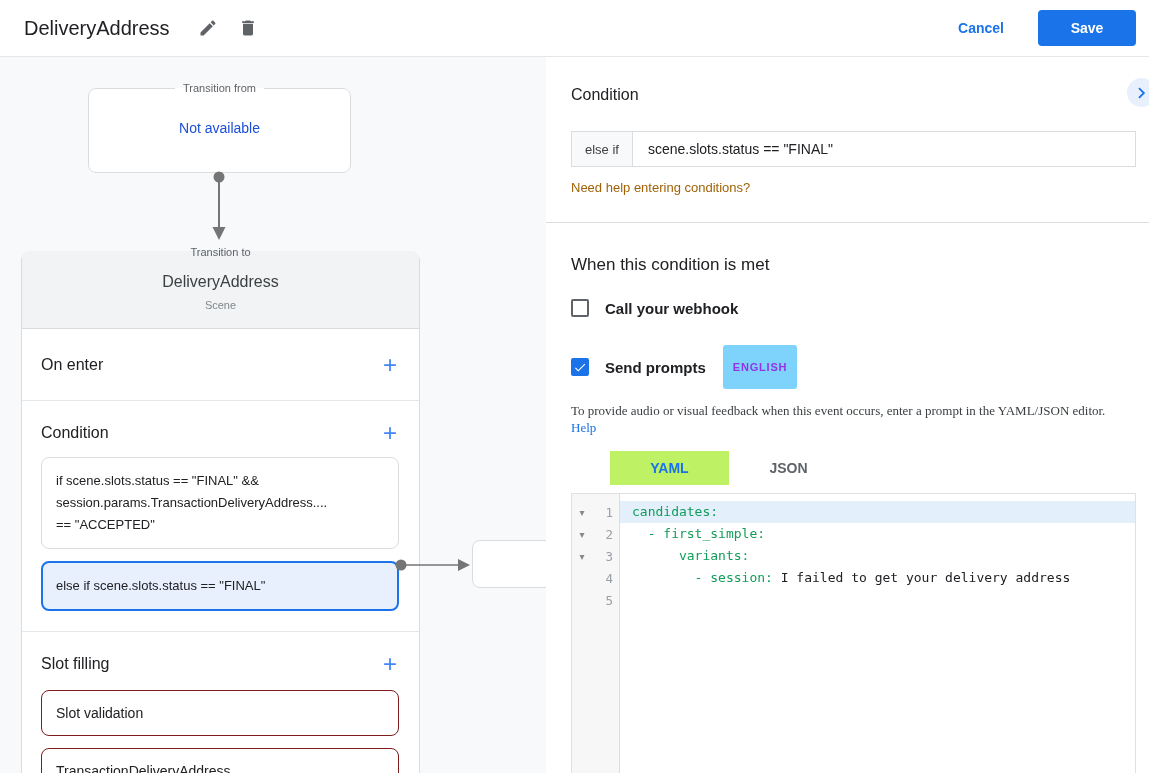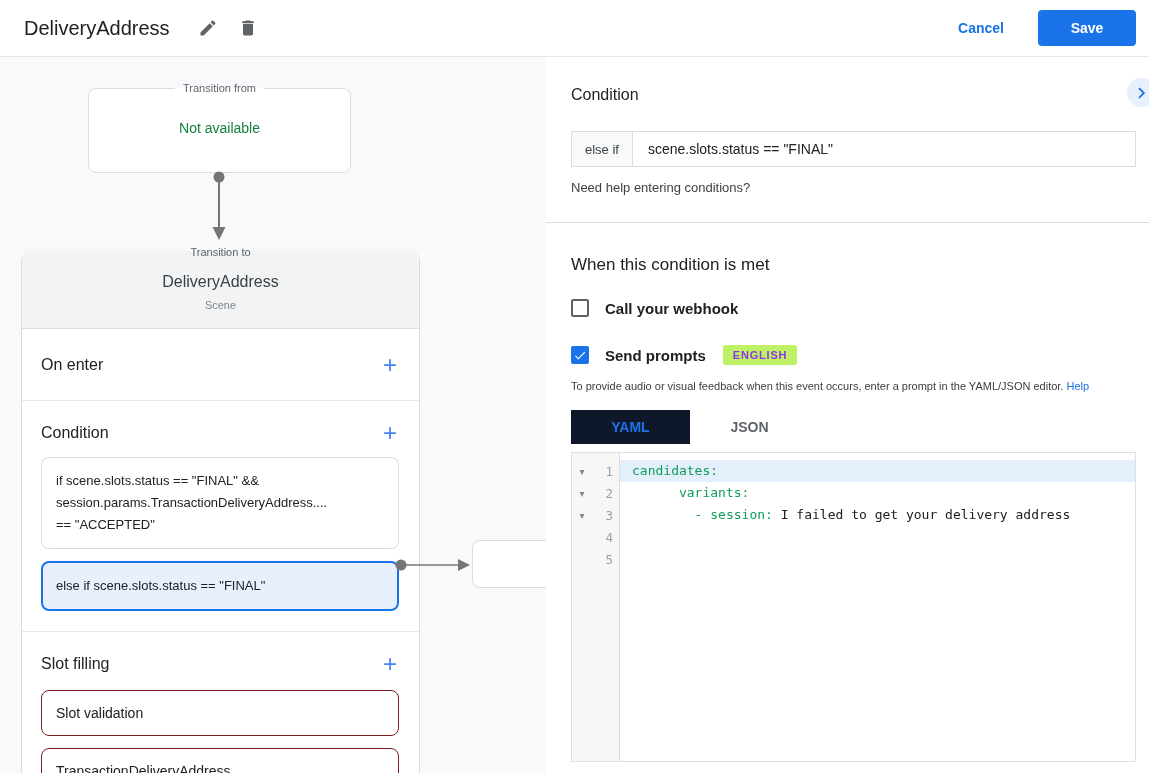--- a/index.html
+++ b/index.html
@@ -42,21 +42,21 @@
   fieldset {
     margin:0; padding:0; border:1px solid #dadce0; border-radius:8px;
     background:#fff; position:absolute;
   }
   legend {
     margin:0 auto; padding:0 8px; font-size:11px; color:#5f6368; text-align:center;
   }
   .from-node { left:88px; top:25px; width:263px; height:91px; }
   .from-node .node-text {
     position:absolute; left:0; right:0; top:44%; transform:translateY(-50%);
-    text-align:center; font-size:14px; color:#15803d;
+    text-align:center; font-size:14px; color:#1d4ed8;
   }
   .v-arrow { position:absolute; left:207px; top:114px; }
   .h-connector { position:absolute; left:394px; top:499px; }
 
   .scene-card { left:21px; top:189px; width:399px; height:620px; padding:0; }
   .card-header {
     margin-top:-7px; background:#f1f3f4; border-bottom:1px solid #dadce0;
     border-radius:7px 7px 0 0; text-align:center; padding:22px 16px 17px;
   }
   .card-title { font-size:16px; color:#3c4043; }
@@ -109,43 +109,43 @@
     background:#fff;
   }
   .cond-prefix {
     background:#f8f9fa; border-right:1px solid #dadce0; display:flex; align-items:center;
     padding:0 13px; font-size:13px; color:#3c4043; white-space:nowrap;
   }
   .cond-value {
     flex:1; border:none; outline:none; padding:0 15px; font-size:14px; color:#202124;
     font-family:"Liberation Sans",sans-serif; background:transparent;
   }
-  .help-link { display:inline-block; margin-top:13px; font-size:13px; color:#404040; text-decoration:none; cursor:pointer; }
+  .help-link { display:inline-block; margin-top:13px; font-size:13px; color:#a16207; text-decoration:none; cursor:pointer; }
   .panel-divider { border:none; border-top:1px solid #dadce0; margin:26px -13px 0 -25px; }
   .when-heading { margin-top:32px; font-size:17px; color:#202124; }
   .check-row { display:flex; align-items:center; margin-top:24px; }
   .check-row.second { margin-top:28px; }
   .checkbox {
     width:18px; height:18px; border:2px solid #5f6368; border-radius:2px; background:#fff;
     cursor:pointer; flex:none; display:flex; align-items:center; justify-content:center;
   }
   .checkbox.checked { border-color:#1a73e8; background:#1a73e8; }
   .check-label { margin-left:16px; font-size:15px; font-weight:bold; color:#202124; cursor:pointer; }
   .lang-badge {
-    margin-left:17px; background:#bef264; color:#9334e6; font-size:11px; font-weight:bold;
-    letter-spacing:.8px; padding:4px 10px; border-radius:3px;
-  }
-  .hint-text { margin-top:13px; font-size:11px; line-height:17px; color:#3c4043; max-width:556px; }
+    margin-left:17px; background:#7dd3fc; color:#9334e6; font-size:11px; font-weight:bold;
+    letter-spacing:.8px; padding:16px 10px; border-radius:3px;
+  }
+  .hint-text { margin-top:13px; font-size:13px; line-height:17px; color:#3c4043; max-width:556px;font-family:Liberation Serif, serif; }
   .hint-text a { color:#1a73e8; text-decoration:none; cursor:pointer; }
   .tabs { margin-top:15px; display:flex; }
   .tab {
     width:119px; height:34px; border:none; background:transparent; cursor:pointer;
     font-size:14px; font-weight:bold; color:#5f6368; font-family:"Liberation Sans",sans-serif;
   }
-  .tab.active { background:#0f172a; color:#1a73e8; }
+  .tab.active { background:#bef264; color:#1a73e8;margin-left:39px; }
 
   
   .editor {
     margin-top:8px; border:1px solid #e0e0e0; height:310px; display:flex;
     font-family:"DejaVu Sans Mono", monospace; font-size:13px; background:#fff;
   }
   .gutter {
     width:48px; flex:none; background:#f7f7f7; border-right:1px solid #ddd;
     padding-top:7px; color:#9aa0a6;
   }
@@ -307,19 +307,20 @@
             <span class="fold"></span>
             <span class="lnum">4</span>
           </div>
           <div class="gutter-row">
             <span class="fold"></span>
             <span class="lnum">5</span>
           </div>
         </div>
       <div class="code">
           <div class="code-line hl"><span class="tok-k">candidates:</span></div>
+          <div class="code-line"><span class="tok-k">  - first_simple:</span></div>
           <div class="code-line"><span class="tok-k">      variants:</span></div>
           <div class="code-line"><span class="tok-k">        - session:</span><span class="tok-p"> I failed to get your delivery address</span></div>
           <div class="code-line">&nbsp;</div>
         </div>
     </div>
   </div>
 </div>
 
 </body></html>

